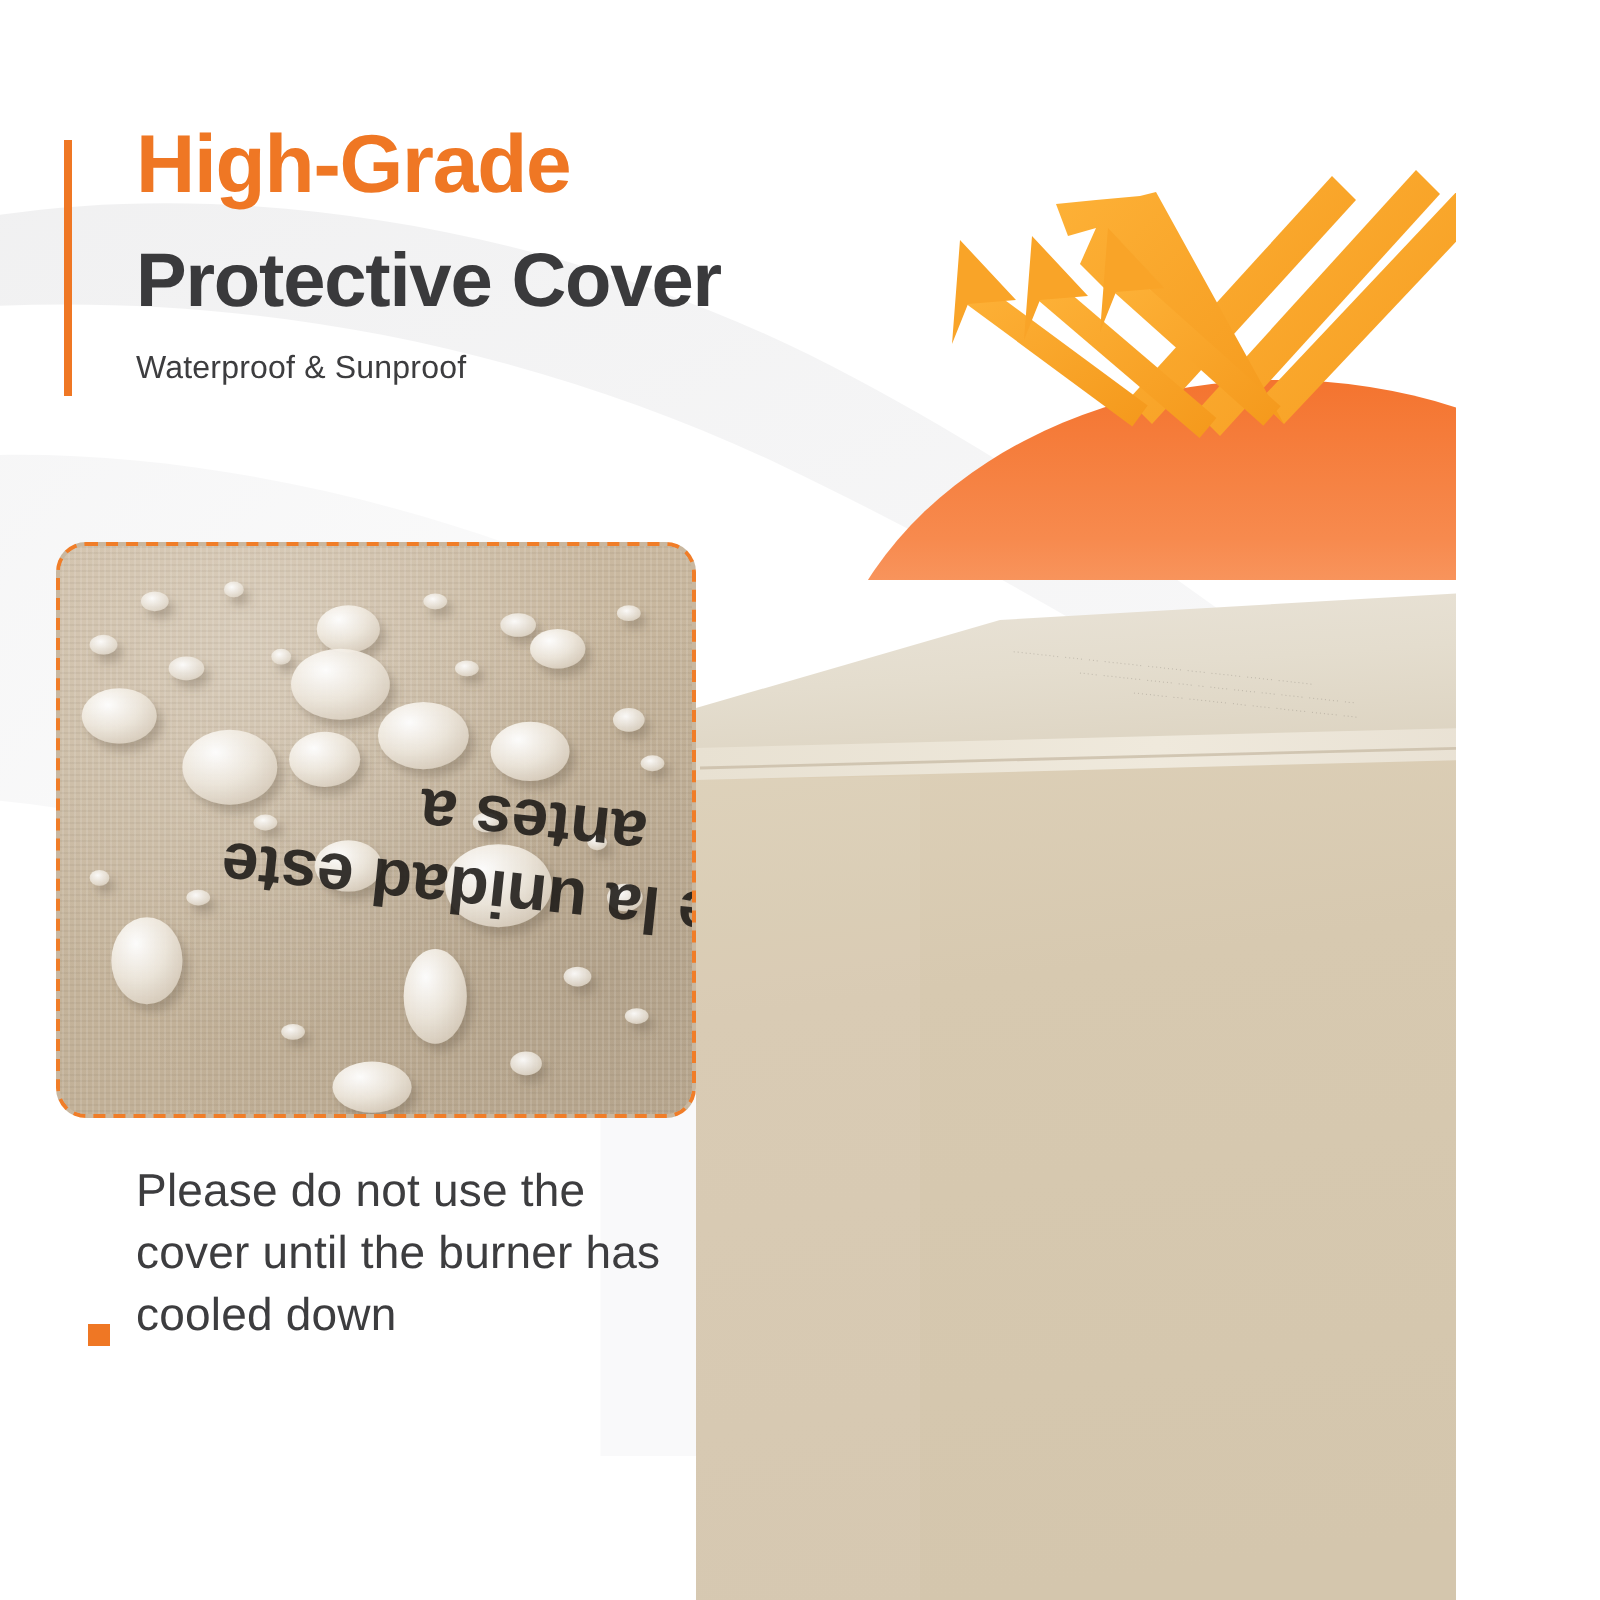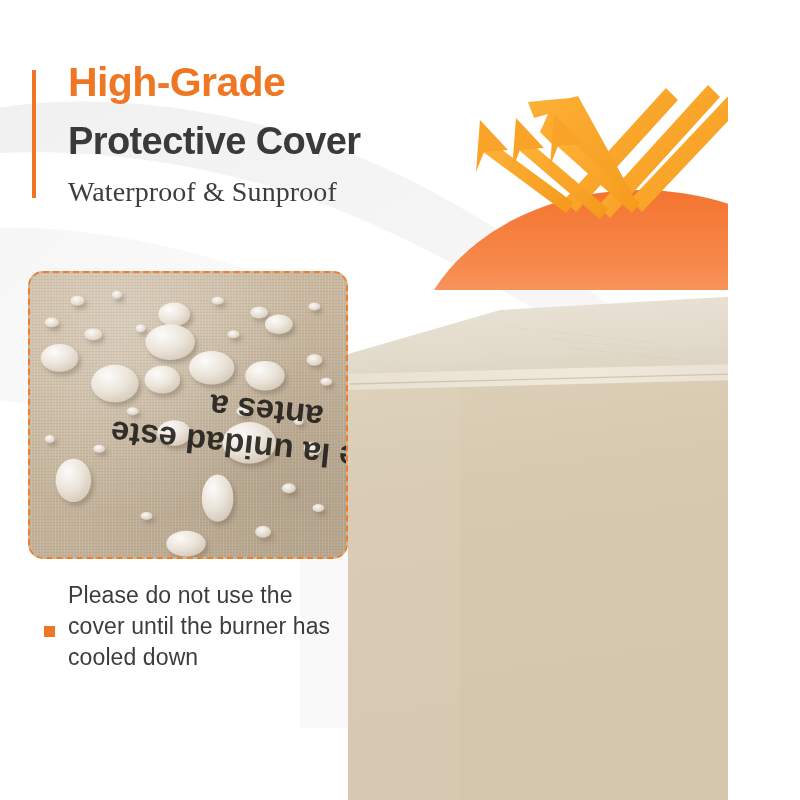--- a/index.html
+++ b/index.html
@@ -101,27 +101,26 @@
   .title-2 {
     font-size: 38px;
     font-weight: bold;
     color: #3a3a3c;
     letter-spacing: -0.6px;
     line-height: 1.12;
     margin: 16px 0 0 0;
     white-space: nowrap;
   }
   .subtitle {
-    font-size: 28px;
+    font-size: 16px;
     font-weight: normal;
     color: #3d3d3f;
     letter-spacing: .1px;
     margin: 14px 0 0 0;
     white-space: nowrap;
-    font-family: Liberation Serif, serif;
   }
 
   
   .droplet-inset {
     position: absolute;
     left: 28px;
     top: 271px;
     width: 320px;
     height: 288px;
     border: 2px dashed #f07d28;
@@ -171,21 +170,21 @@
   .inset-text .line.b { padding-left: 54px; }
 
   
   .note {
     position: absolute;
     left: 44px;
     top: 580px;
     width: 300px;
     z-index: 6;
     display: flex;
-    align-items: center;
+    align-items: flex-end;
   }
   .note-bullet {
     width: 11px;
     height: 11px;
     background: #ef7724;
     flex: 0 0 auto;
     margin-top: 9px;
     margin-right: 13px;
   }
   .note-text {

